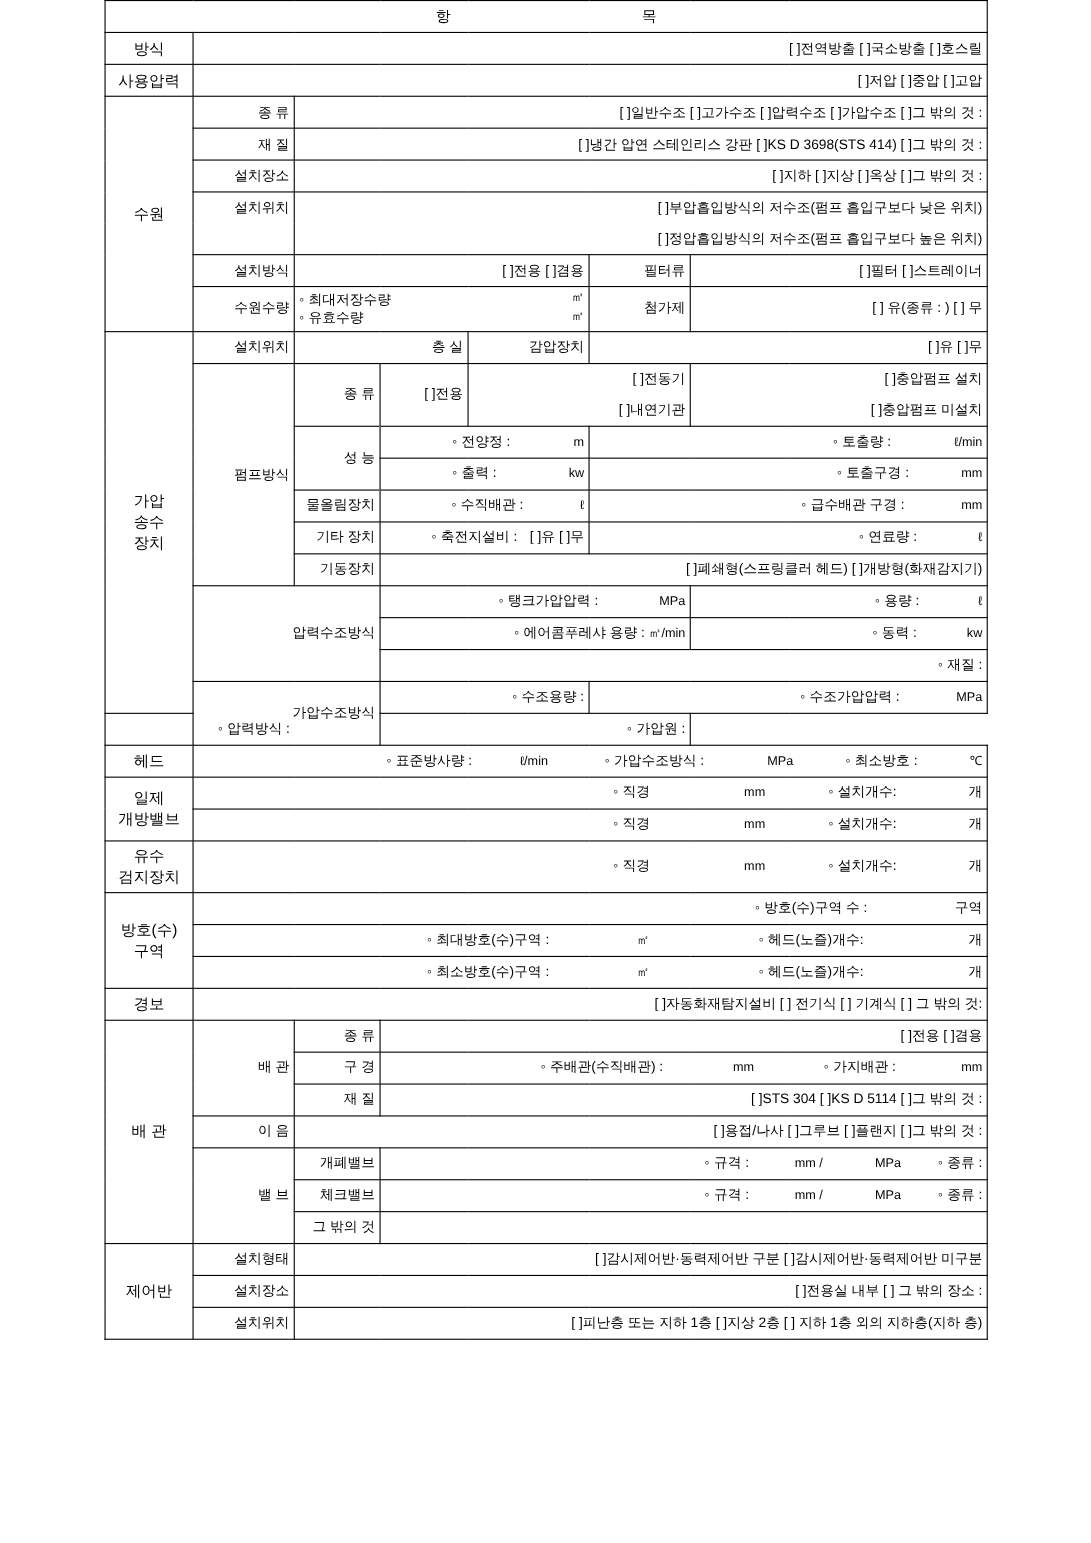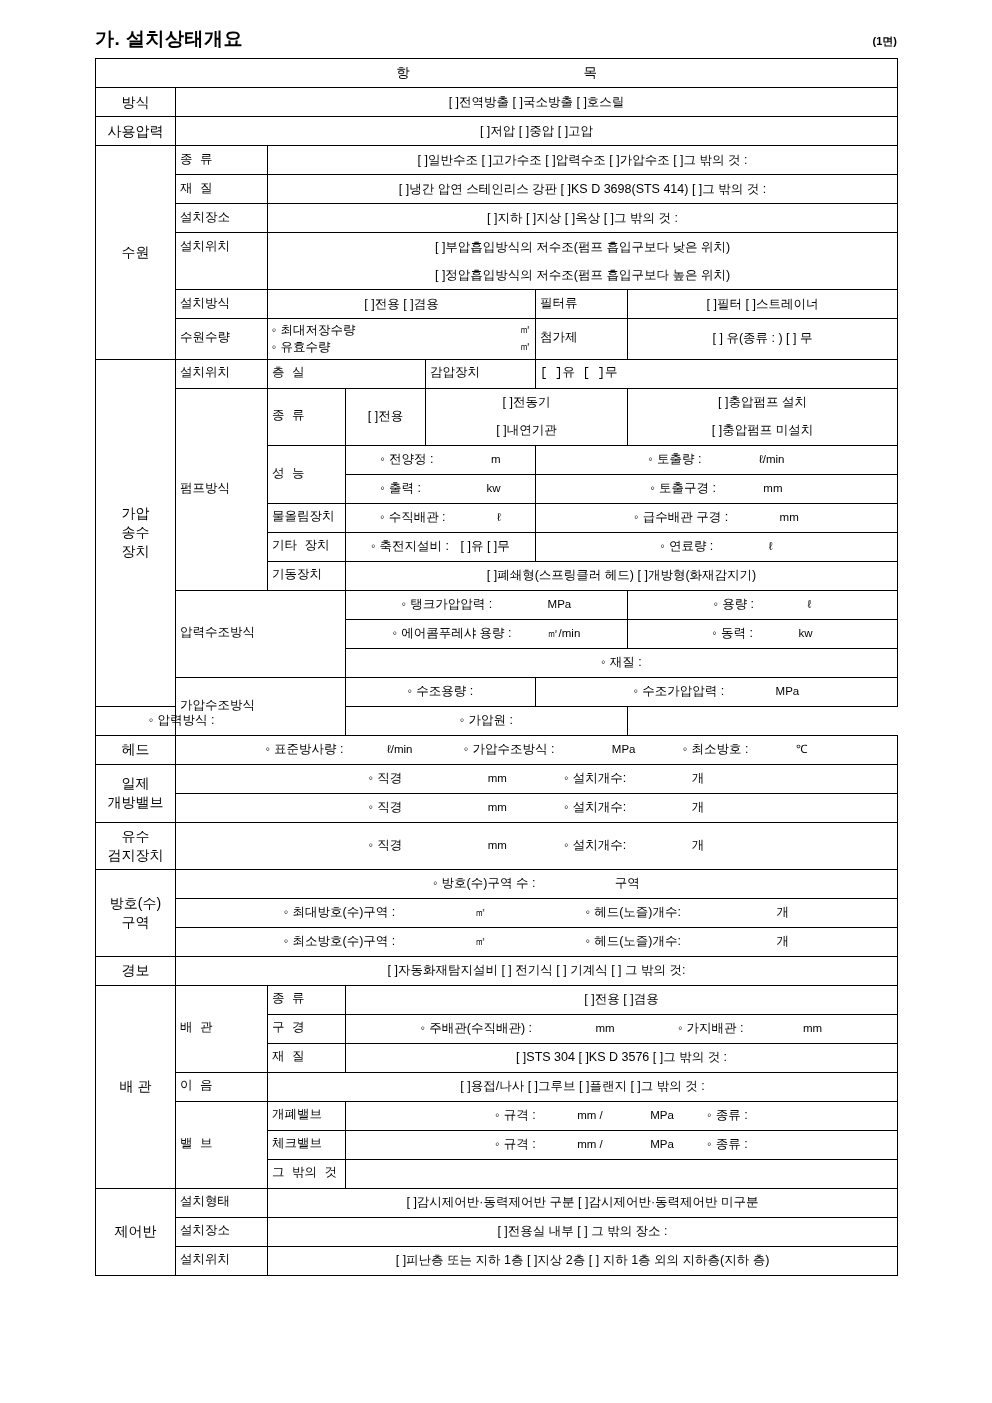--- a/index.html
+++ b/index.html
@@ -51,22 +51,22 @@
     table-layout: fixed;
     font-size: 12.5px;
   }
   table.form td {
     border: 1px solid #000;
     padding: 3px 4px;
     vertical-align: middle;
     height: 22px;
     line-height: 1.35;
   }
-  .c { text-align: left; font-family: Liberation Mono, monospace; }
-  .l { text-align: center; }
+  .c { text-align: right; }
+  .l { text-align: right; }
   .hdr {
     text-align: center;
     font-size: 13.5px;
   }
   .lbl {
     text-align: center;
     font-weight: normal;
     font-size: 13px;
   }
   .big {
@@ -78,24 +78,20 @@
   .sm { font-size: 11.5px; }
   .inline-sp { display: inline-block; }
   .dot::before { content: "\25E6"; margin-right: 4px; }
 </style>
 </head>
 <body>
 
 <div class="page">
 
 
-  <div class="section-row">
-    <div class="section-title">가.  설치상태개요</div>
-    <div class="page-mark">(1면)</div>
-  </div>
 
   <table class="form">
     <colgroup>
       <col style="width:80px">
       <col style="width:92px">
       <col style="width:78px">
       <col style="width:80px">
       <col style="width:110px">
       <col style="width:92px">
       <col style="width:90px">
@@ -245,21 +241,21 @@
         <span class="sm" style="margin-left:52px">MPa</span>
       </td>
       <td class="l pad-l" colspan="2">
         <span class="dot">용량 :</span>
         <span class="sm" style="margin-left:50px">ℓ</span>
       </td>
     </tr>
     <tr>
       <td class="l pad-l" colspan="3">
         <span class="dot">에어콤푸레샤 용량 :</span>
-        <span class="sm" style="margin-left:32px">㎥/min</span>
+        <span class="sm" style="">㎥/min</span>
       </td>
       <td class="l pad-l" colspan="2">
         <span class="dot">동력 :</span>
         <span class="sm" style="margin-left:42px">kw</span>
       </td>
     </tr>
     <tr>
       <td class="l pad-l" colspan="5">
         <span class="dot">재질 :</span>
       </td>
@@ -372,21 +368,21 @@
       <td class="c">구  경</td>
       <td class="l pad-l" colspan="5">
         <span class="dot">주배관(수직배관) :</span>
         <span class="sm" style="margin-left:60px">mm</span>
         <span class="dot" style="margin-left:60px">가지배관 :</span>
         <span class="sm" style="margin-left:56px">mm</span>
       </td>
     </tr>
     <tr>
       <td class="c">재  질</td>
-      <td class="l pad-l" colspan="5">[ ]STS 304        [ ]KS D 3576    [ ]그 밖의 것 :</td>
+      <td class="l pad-l" colspan="5">[ ]STS 304        [ ]KS D 5114    [ ]그 밖의 것 :</td>
     </tr>
     <tr>
       <td class="c">이  음</td>
       <td class="l pad-l" colspan="6">[ ]용접/나사      [ ]그루브       [ ]플랜지        [ ]그 밖의 것 :</td>
     </tr>
     <tr>
       <td class="c" rowspan="3">밸  브</td>
       <td class="c">개폐밸브</td>
       <td class="l pad-l" colspan="5">
         <span class="dot">규격 :</span>

